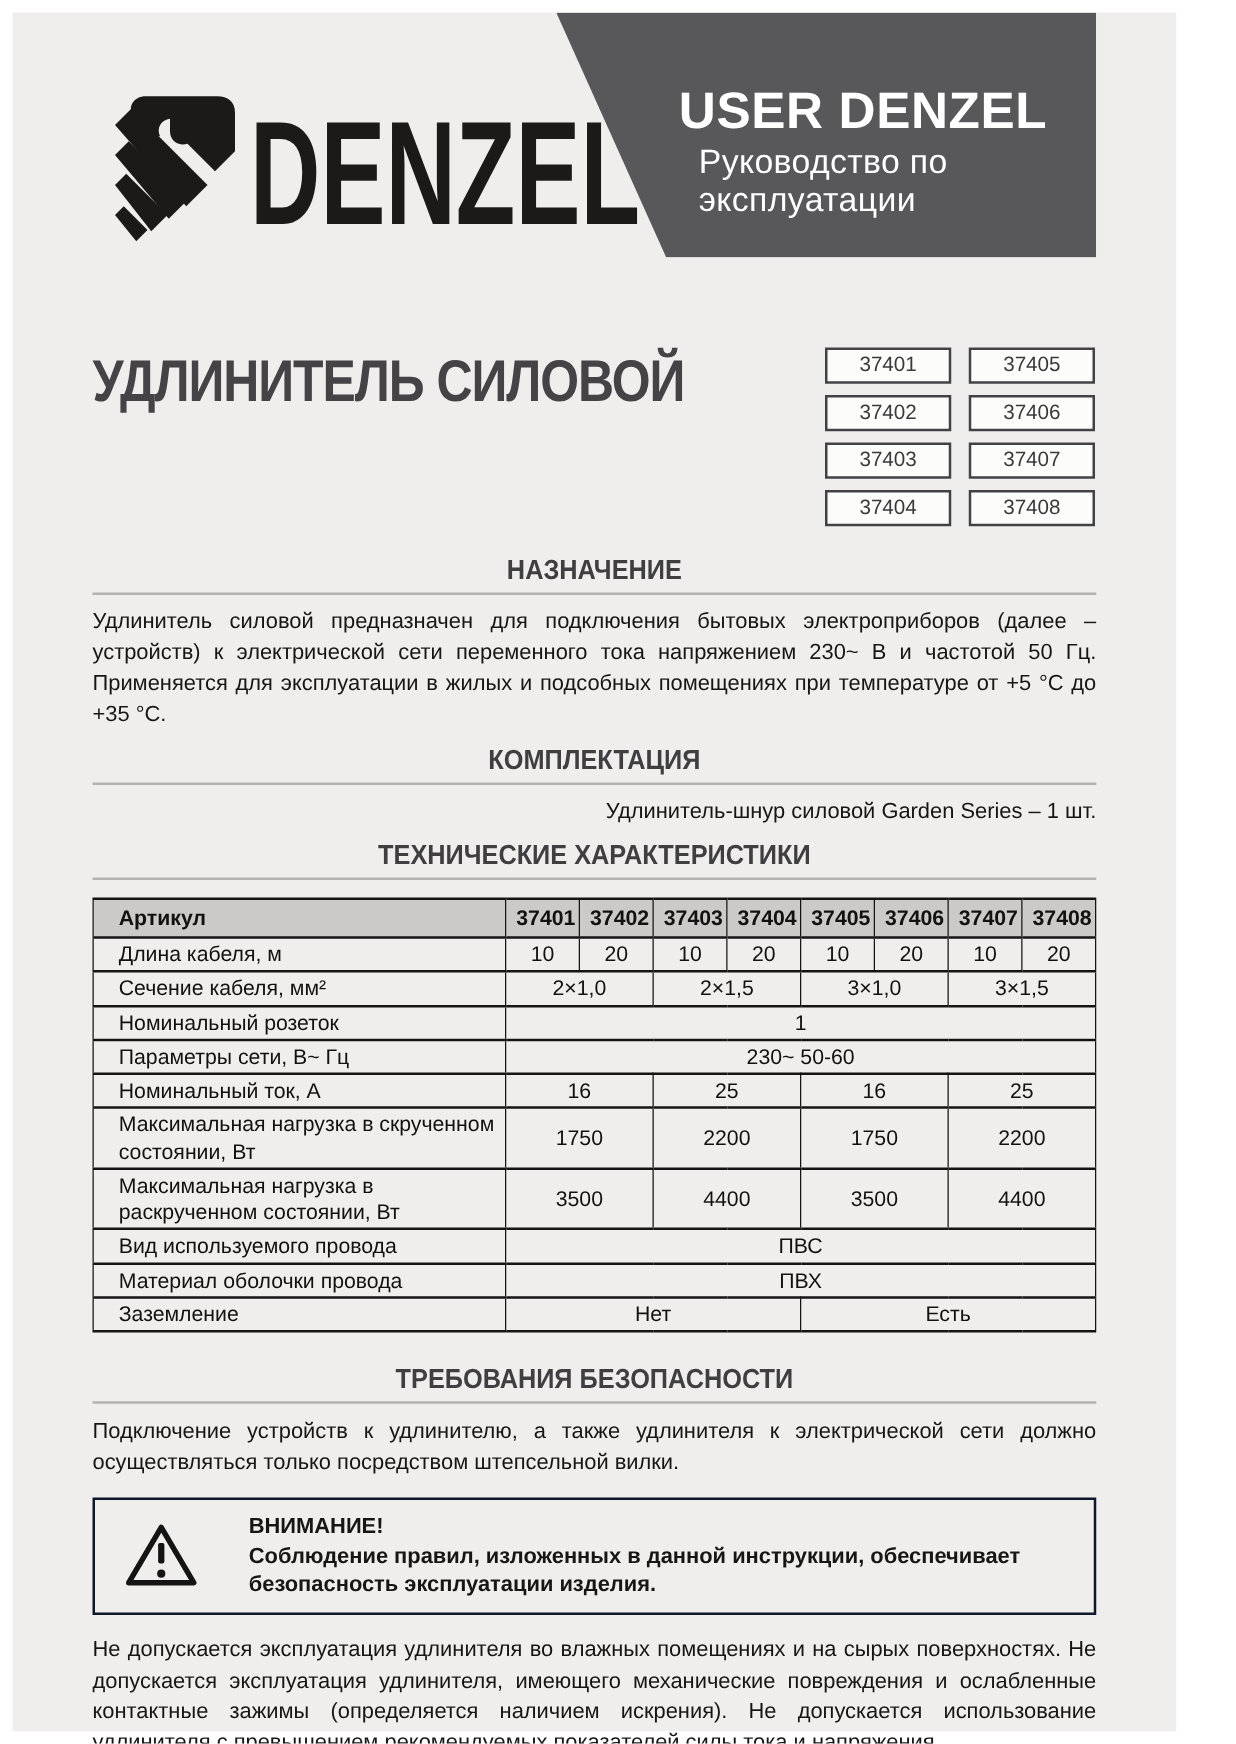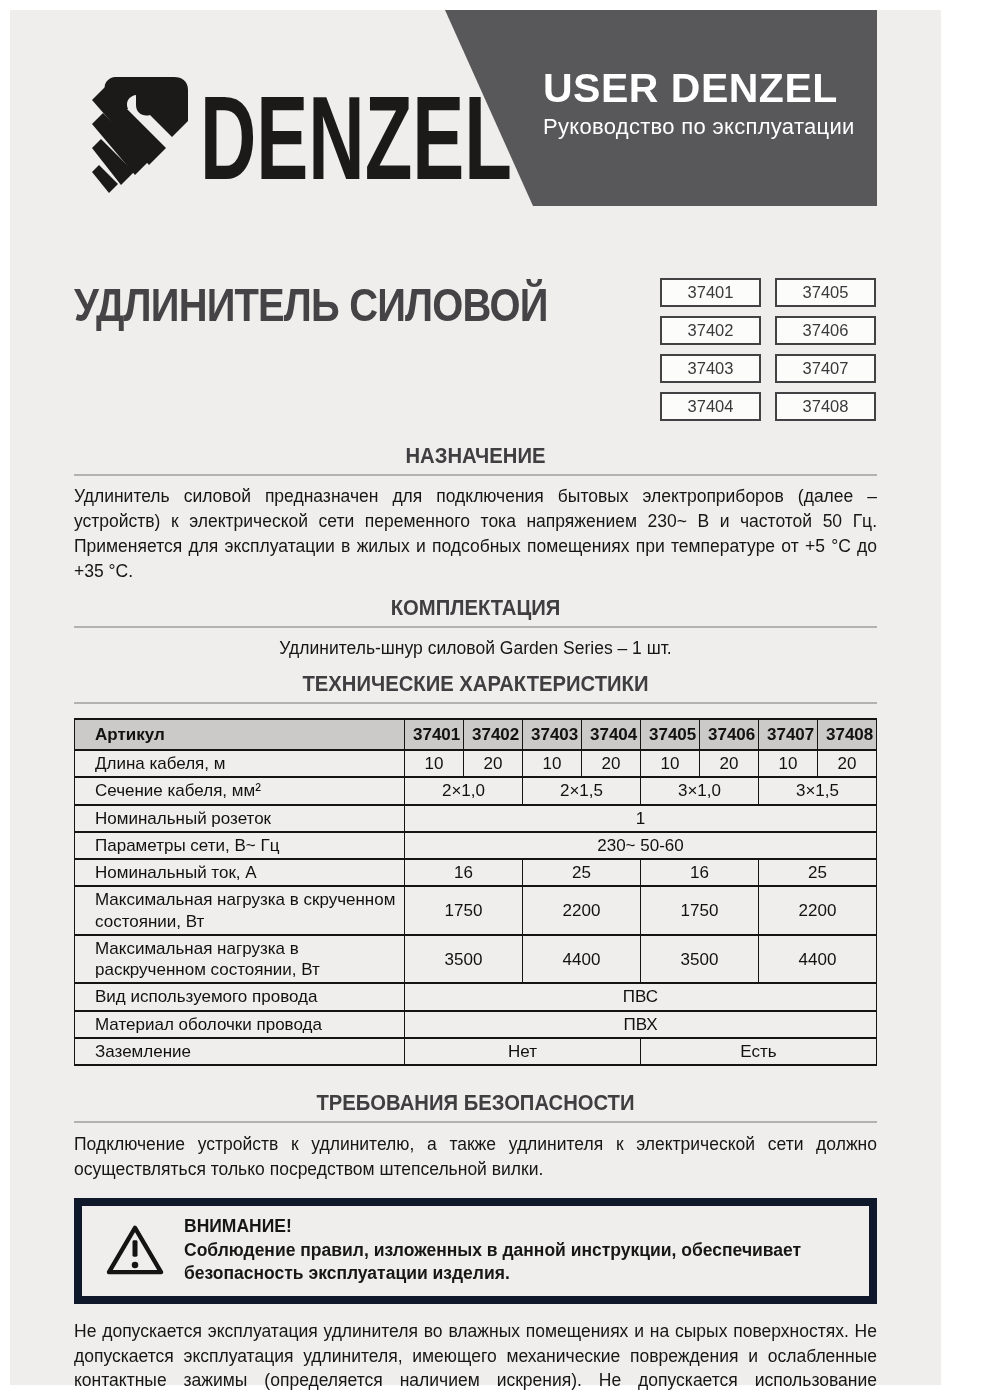--- a/index.html
+++ b/index.html
@@ -18,21 +18,21 @@
   .eagle { width:106px; height:122px; }
   .wordmark-box { position:relative; margin-left:10px; margin-top:2px; }
   .wordmark { display:block; }
   .regmark { position:absolute; right:-22px; top:2px; font-size:19px; font-weight:bold; color:#1b1a19; }
   .hdr-panel {
     position:absolute; top:0; right:0; width:432px; height:196px; background:#58585a;
     clip-path: polygon(0 0, 432px 0, 432px 196px, 88px 196px);
   }
   .um-block { position:absolute; left:98px; top:56px; color:#ffffff; }
   .um-title { font-size:41px; font-weight:bold; letter-spacing:0.5px; line-height:1.1; }
-  .um-sub   { font-size:22px; font-weight:normal; margin-top:3px; letter-spacing:0.3px; }
+  .um-sub   { font-size:27px; font-weight:normal; margin-top:3px; letter-spacing:0.3px;margin-left:16px; }
 
   
   .title-row { display:flex; justify-content:space-between; margin-top:56px; }
   .prod-title {
     font-size:47px; font-weight:bold; color:#454345; line-height:1.05; margin-top:8px;
     transform:scaleX(.85); transform-origin:left top; white-space:nowrap; letter-spacing:-1px;
   }
   .articles {
     display:grid; grid-template-rows:repeat(4, 29px); grid-auto-flow:column;
     grid-auto-columns:101px; gap:9px 14px; margin-top:6px; margin-right:1px;
@@ -46,40 +46,40 @@
   h2.sec {
     text-align:center; font-size:22px; font-weight:bold; color:#3f3e40;
     transform:scaleX(.92); transform-origin:center top; letter-spacing:0;
   }
   .rule { height:2px; background:#b4b2b0; margin-top:5px; }
   .body-p { font-size:17.5px; line-height:1.42; text-align:justify; color:#161616; }
 
   .sec-purpose  { margin-top:22px; }
   .sec-purpose  .body-p { margin-top:8px; }
   .sec-contents { margin-top:12px; }
-  .sec-contents .body-p { margin-top:8px; text-align:center; }
+  .sec-contents .body-p { margin-top:8px; text-align:right; }
   .sec-specs    { margin-top:10px; }
   .sec-safety   { margin-top:24px; }
   .sec-safety   .body-p { margin-top:9px; }
 
   
   table.spec { width:100%; border-collapse:collapse; table-layout:fixed; margin-top:14px;
                font-size:17px; color:#111; background:#efeeec; }
   .spec th, .spec td {
     border:1px solid #141414; border-top:2px solid #141414; border-bottom:2px solid #141414;
     padding:2px 8px; height:26px; line-height:1.25; text-align:center; vertical-align:middle;
   }
   .spec thead th { background:#cbcac9; font-weight:bold; height:31px; }
   .spec .lbl { text-align:left; font-weight:normal; padding-left:20px; }
   .spec thead .lbl { font-weight:bold; }
 
   
   .warn {
-    margin-top:16px; border:8px solid #0f172a; padding:9px 16px 10px;
-    display:flex; align-items:center; gap:20px;
+    margin-top:16px; border:2px solid #0f172a; padding:9px 16px 10px;
+    display:flex; align-items:center; gap:41px;
   }
   .warn-icon { flex:0 0 auto; margin-left:8px; }
   .warn-text { font-size:17.5px; font-weight:bold; line-height:1.35; color:#161616; max-width:730px; }
 
   
   .notes { margin-top:15px; }
   .notes p { font-size:17.5px; line-height:1.42; text-align:justify; color:#161616; }
 </style>
 </head>
 <body>

